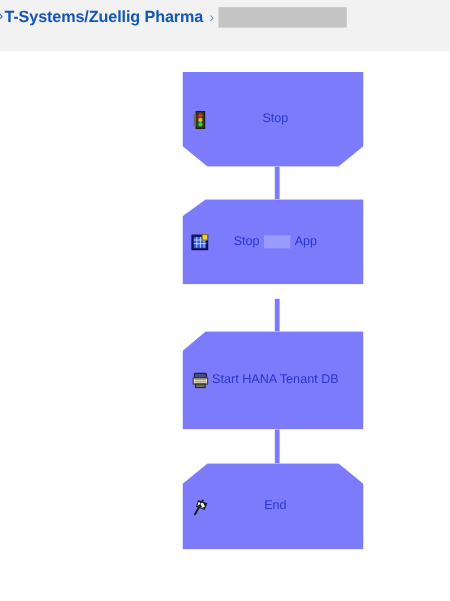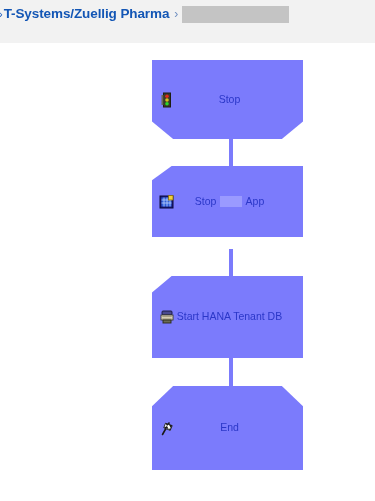--- a/index.html
+++ b/index.html
@@ -190,21 +190,21 @@
         <rect x="2" y="6" width="12" height="5" fill="#efe7cf" stroke="#3a3a2a" stroke-width="0.9"></rect>
         <path d="M3.2 7.4H12.8M3.2 9.2H12.8" stroke="#8a8368" stroke-width="0.8"></path>
         <rect x="4" y="11" width="8" height="3" fill="#6b6b55" stroke="#2a2a18" stroke-width="0.9"></rect>
       </svg>
     </span>
     <span class="node-label">
       <span class="label-part">Start HANA Tenant DB</span>
     </span>
   </div>
 
-  <div class="node node-end" style="top:343px;height:84px;">
+  <div class="node node-end" style="top:343px;height:72px;">
     <span class="node-icon">
       <svg class="ico-svg" viewBox="0 0 16 16" xmlns="http://www.w3.org/2000/svg">
         <path d="M3.5 14.5L10 3" stroke="#1a1a1a" stroke-width="1.6" stroke-linecap="round"></path>
         <path d="M6.5 3.2L13.2 5.6L11.2 10.4L4.8 7.8Z" fill="#ffffff" stroke="#1a1a1a" stroke-width="0.9"></path>
         <path d="M6.5 3.2L8.0 6.0L9.8 4.2ZM9.8 4.2L13.2 5.6L11.9 8.2ZM4.8 7.8L8.0 6.0L9.6 9.0ZM9.6 9.0L11.9 8.2L11.2 10.4Z" fill="#1a1a1a"></path>
       </svg>
     </span>
     <span class="node-label">
       <span class="label-part">End</span>
     </span>

